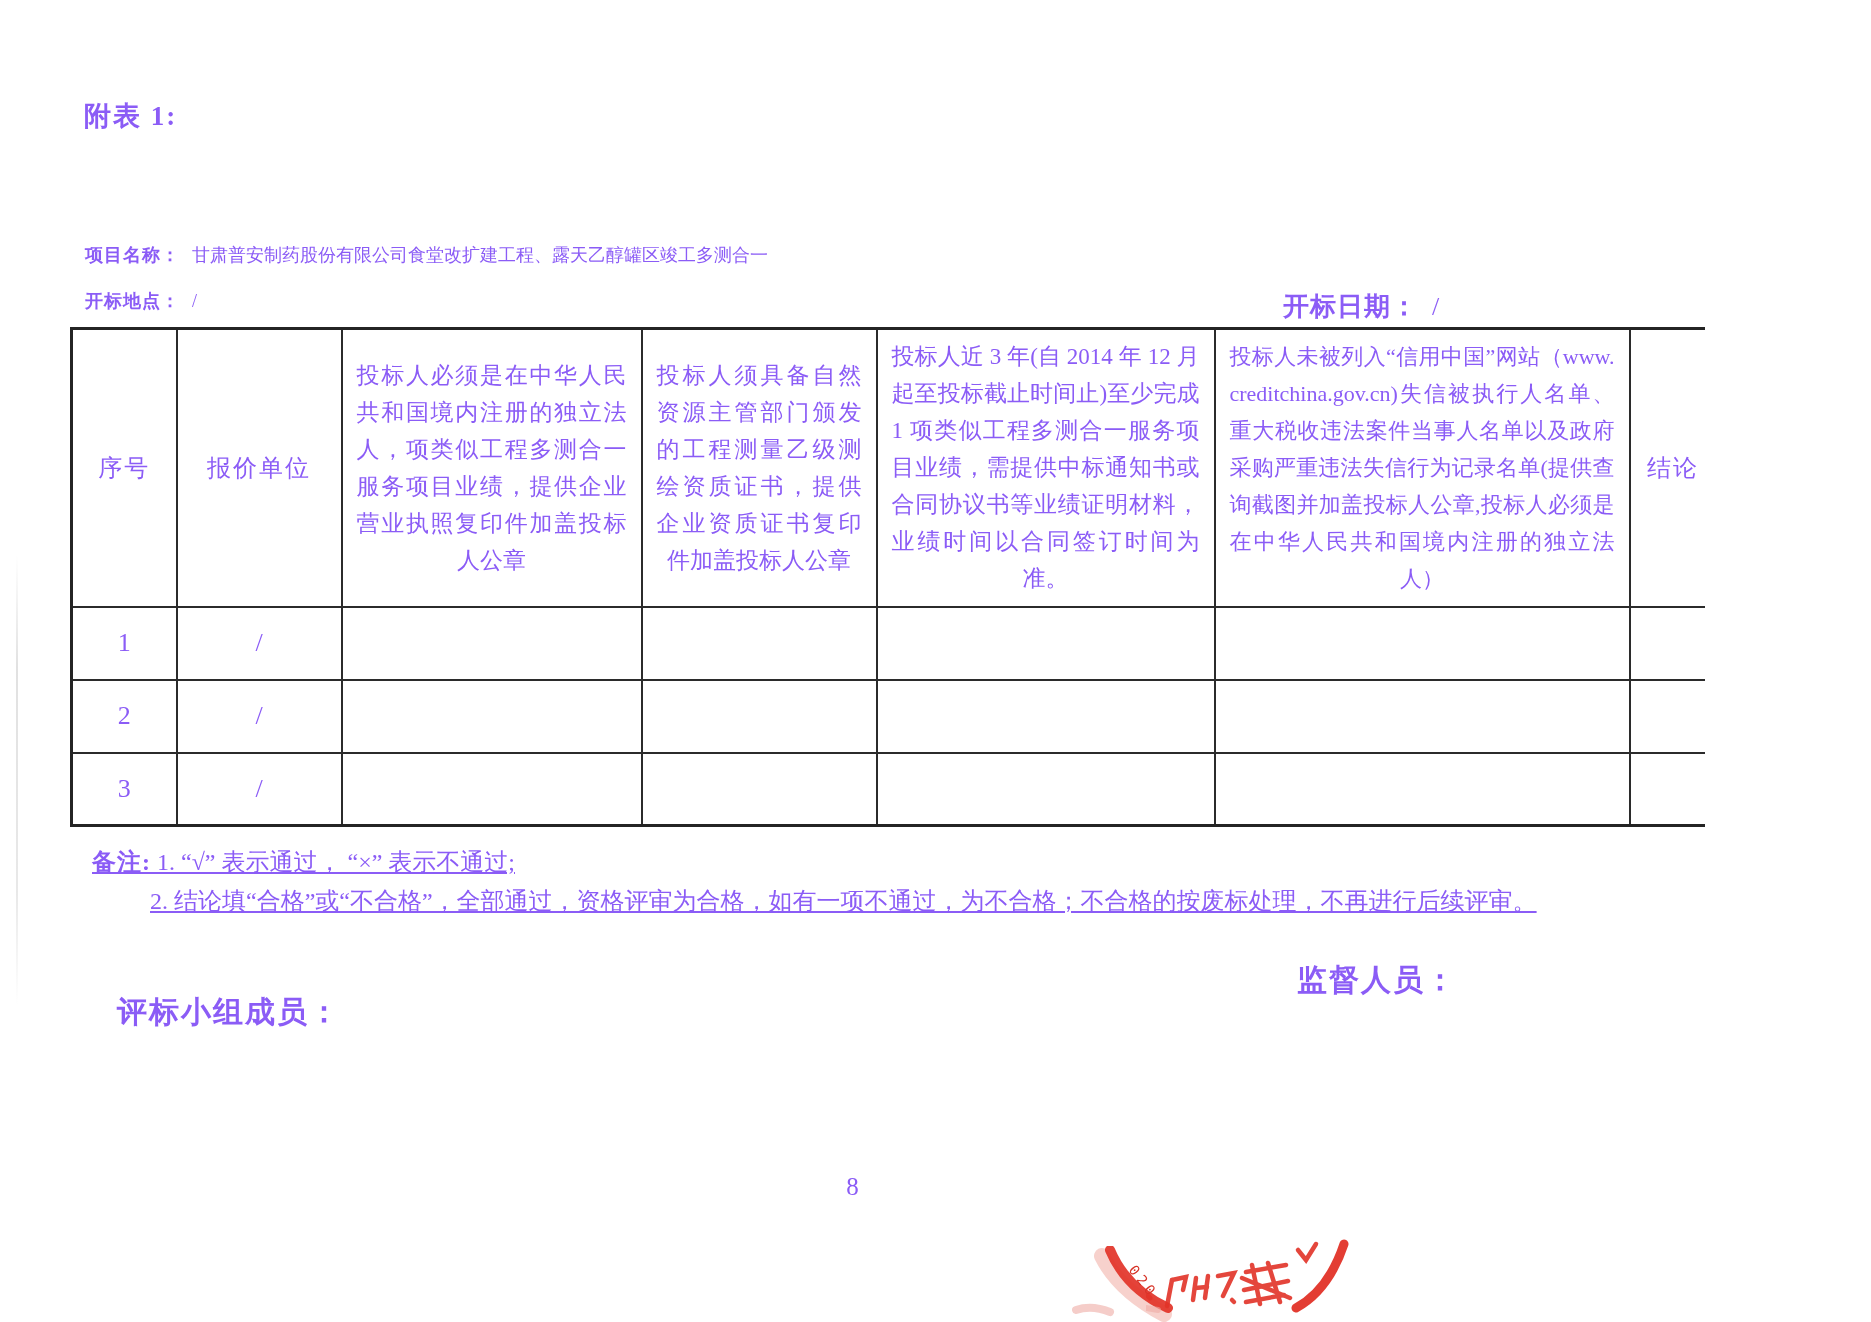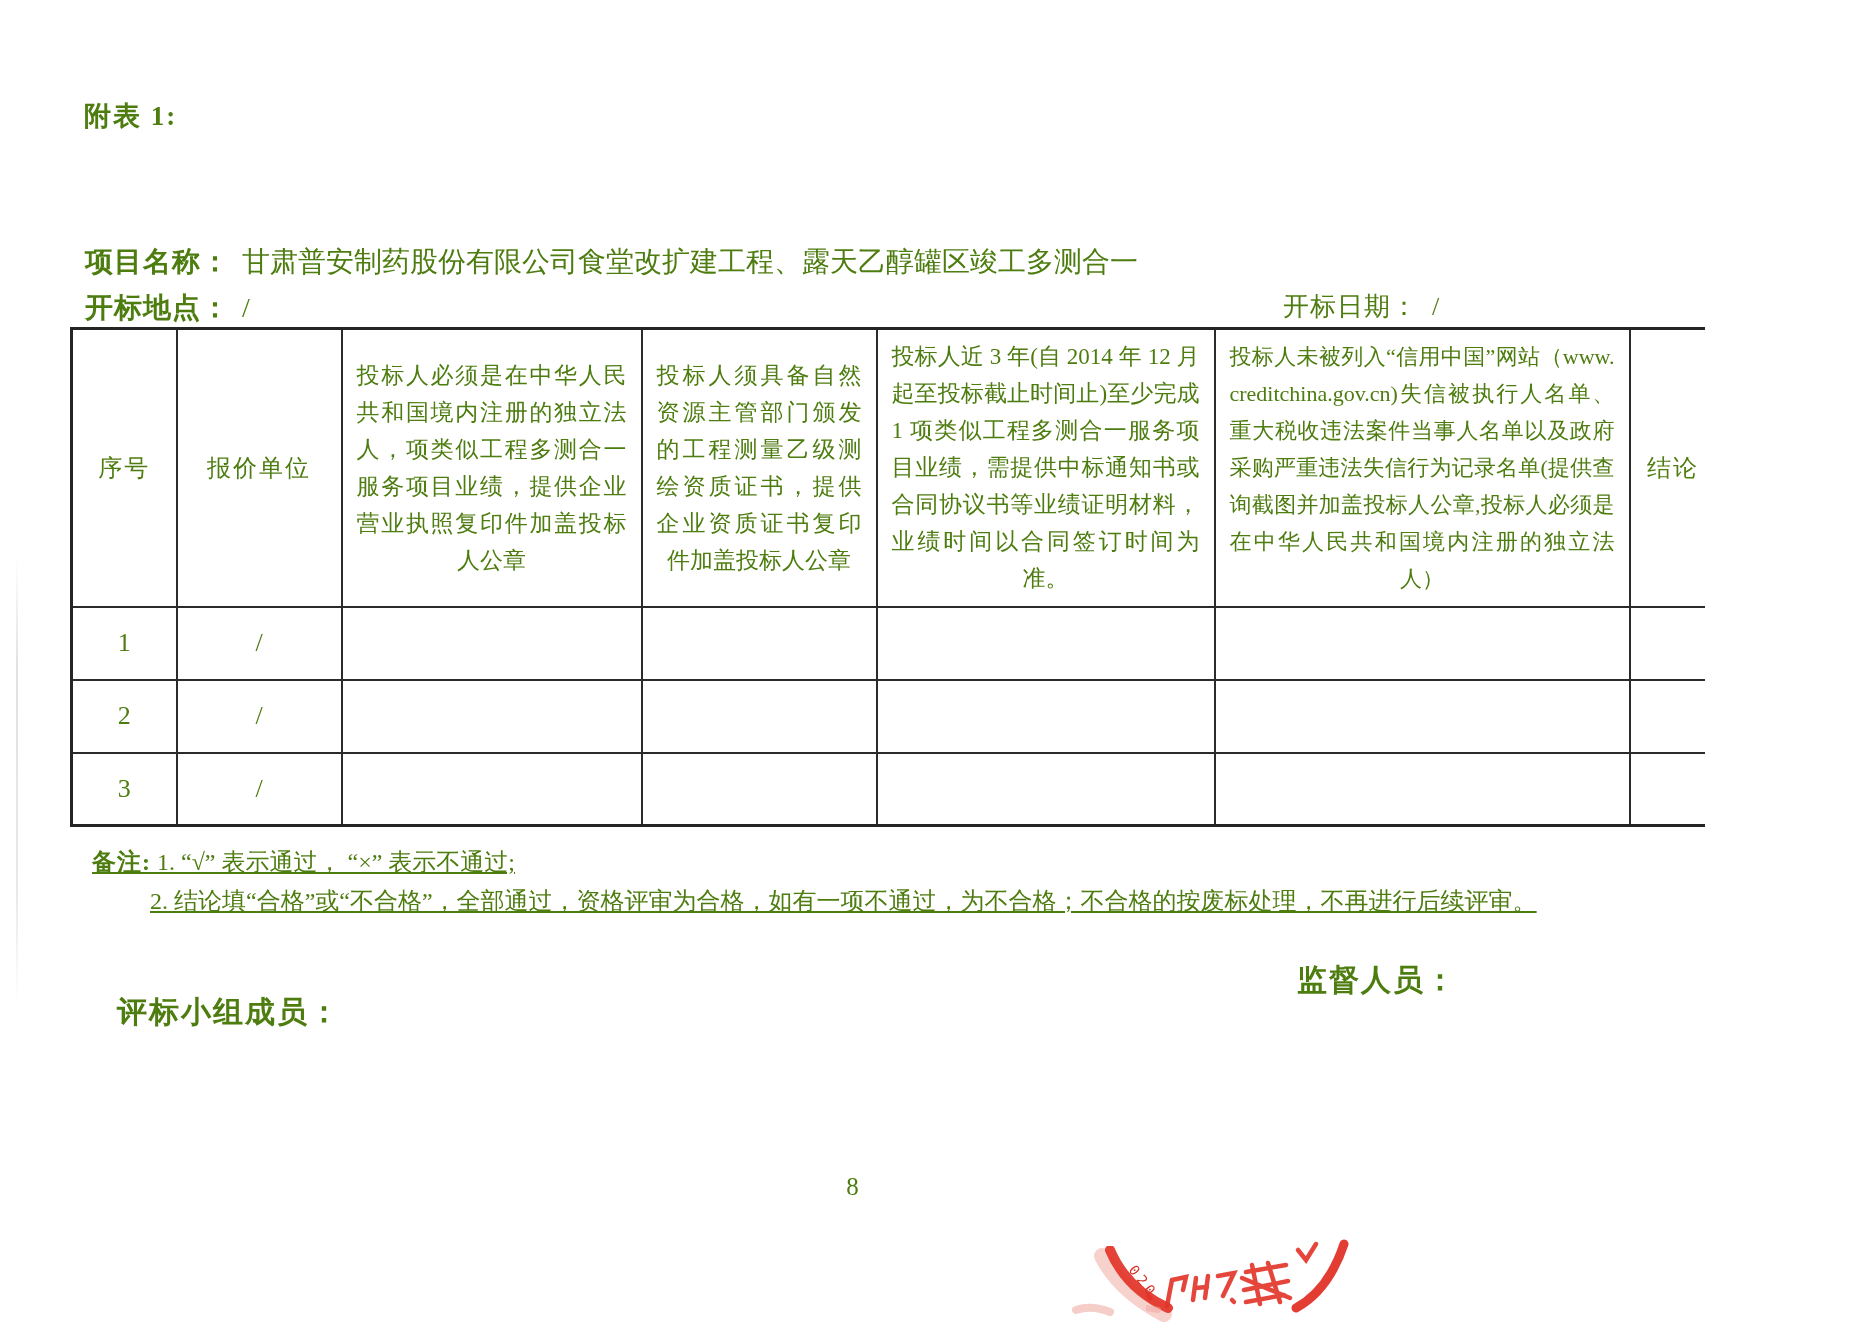--- a/index.html
+++ b/index.html
@@ -2,32 +2,32 @@
 <html><head>
 <meta charset="utf-8">
 <style>
   html,body{margin:0;padding:0;background:#ffffff;}
   .page{
     position:relative;
     width:1705px;height:1322px;
     background:#ffffff;
     overflow:hidden;
     font-family:"Liberation Serif","DejaVu Serif",serif;
-    color:#4d7c0f;
+    color:#8b5cf6;
   }
   .abs{position:absolute;}
   .attach{left:84px;top:98px;font-size:27px;font-weight:600;letter-spacing:2px;}
   .title{left:0;right:0;top:138px;margin:0;text-align:center;font-size:44px;font-weight:bold;letter-spacing:5px;}
-  .meta-line{left:85px;font-size:28px;white-space:nowrap;}
+  .meta-line{left:85px;font-size:18px;white-space:nowrap;}
   .meta-line .lbl{font-weight:bold;letter-spacing:1px;}
   .meta-line .val{margin-left:12px;}
   .proj{top:243px;}
   .loc{top:289px;}
   .bid-date{left:1283px;top:289px;font-size:26px;white-space:nowrap;position:absolute;}
-  .bid-date .lbl{font-weight:normal;letter-spacing:1px;}
+  .bid-date .lbl{font-weight:bold;letter-spacing:1px;}
   .bid-date .val{margin-left:14px;}
 
   table.review{
     position:absolute;left:70px;top:327px;
     width:1730px;border-collapse:collapse;table-layout:fixed;
     border:3px solid #242424;
   }
   table.review td,table.review th{
     border:2px solid #2b2b2b;
     font-weight:normal;

